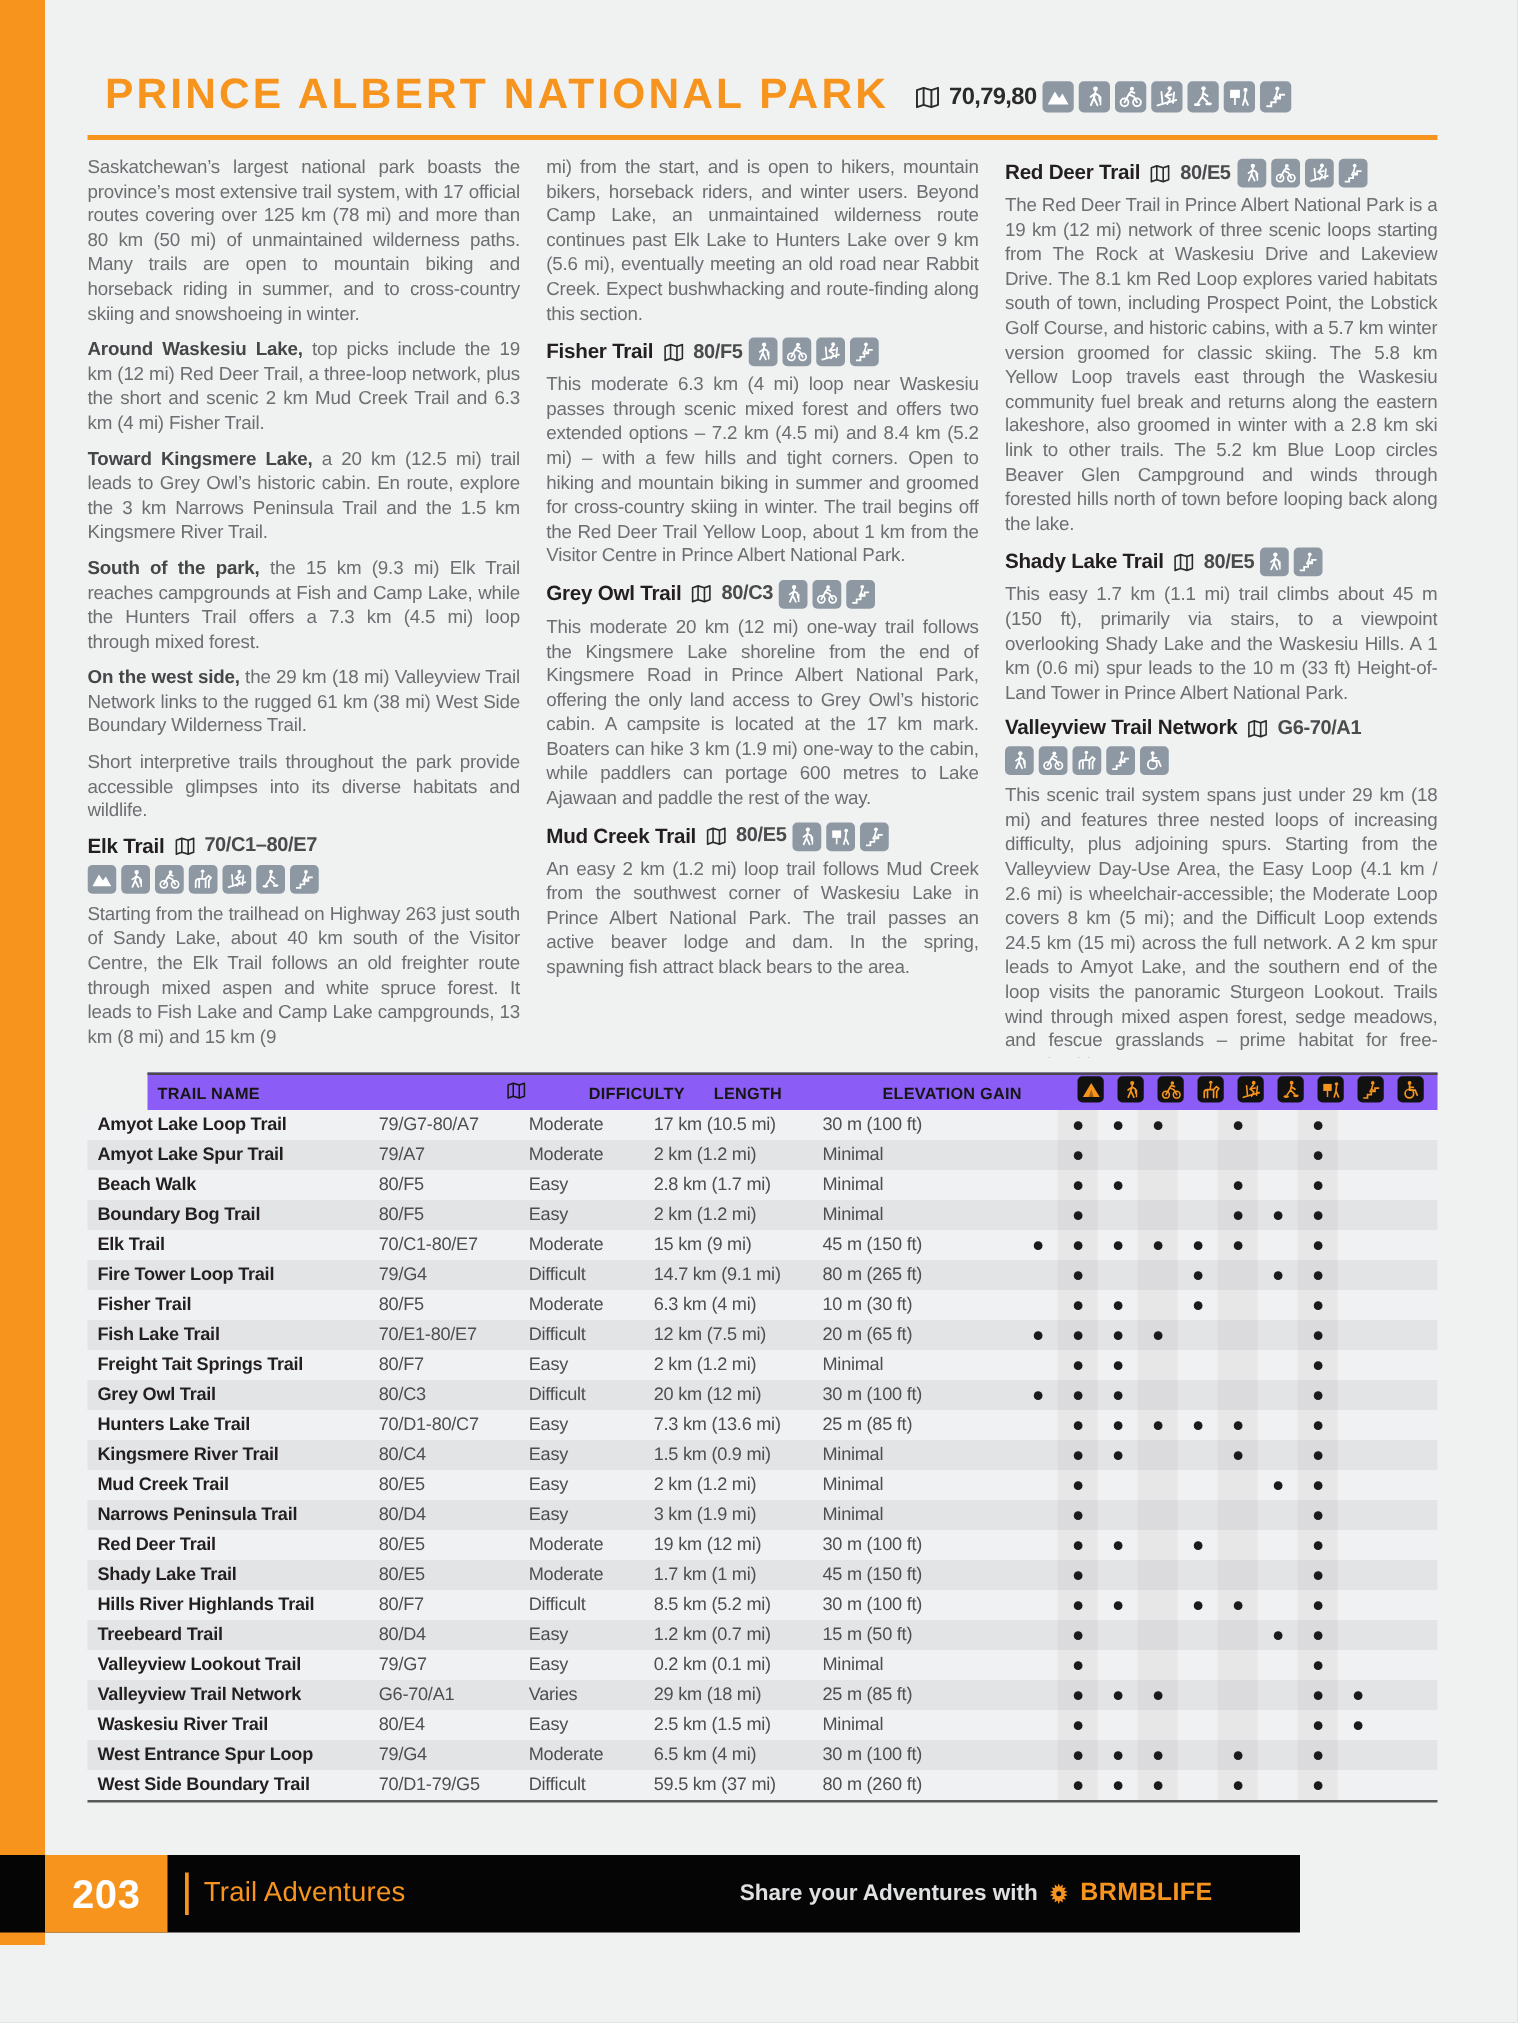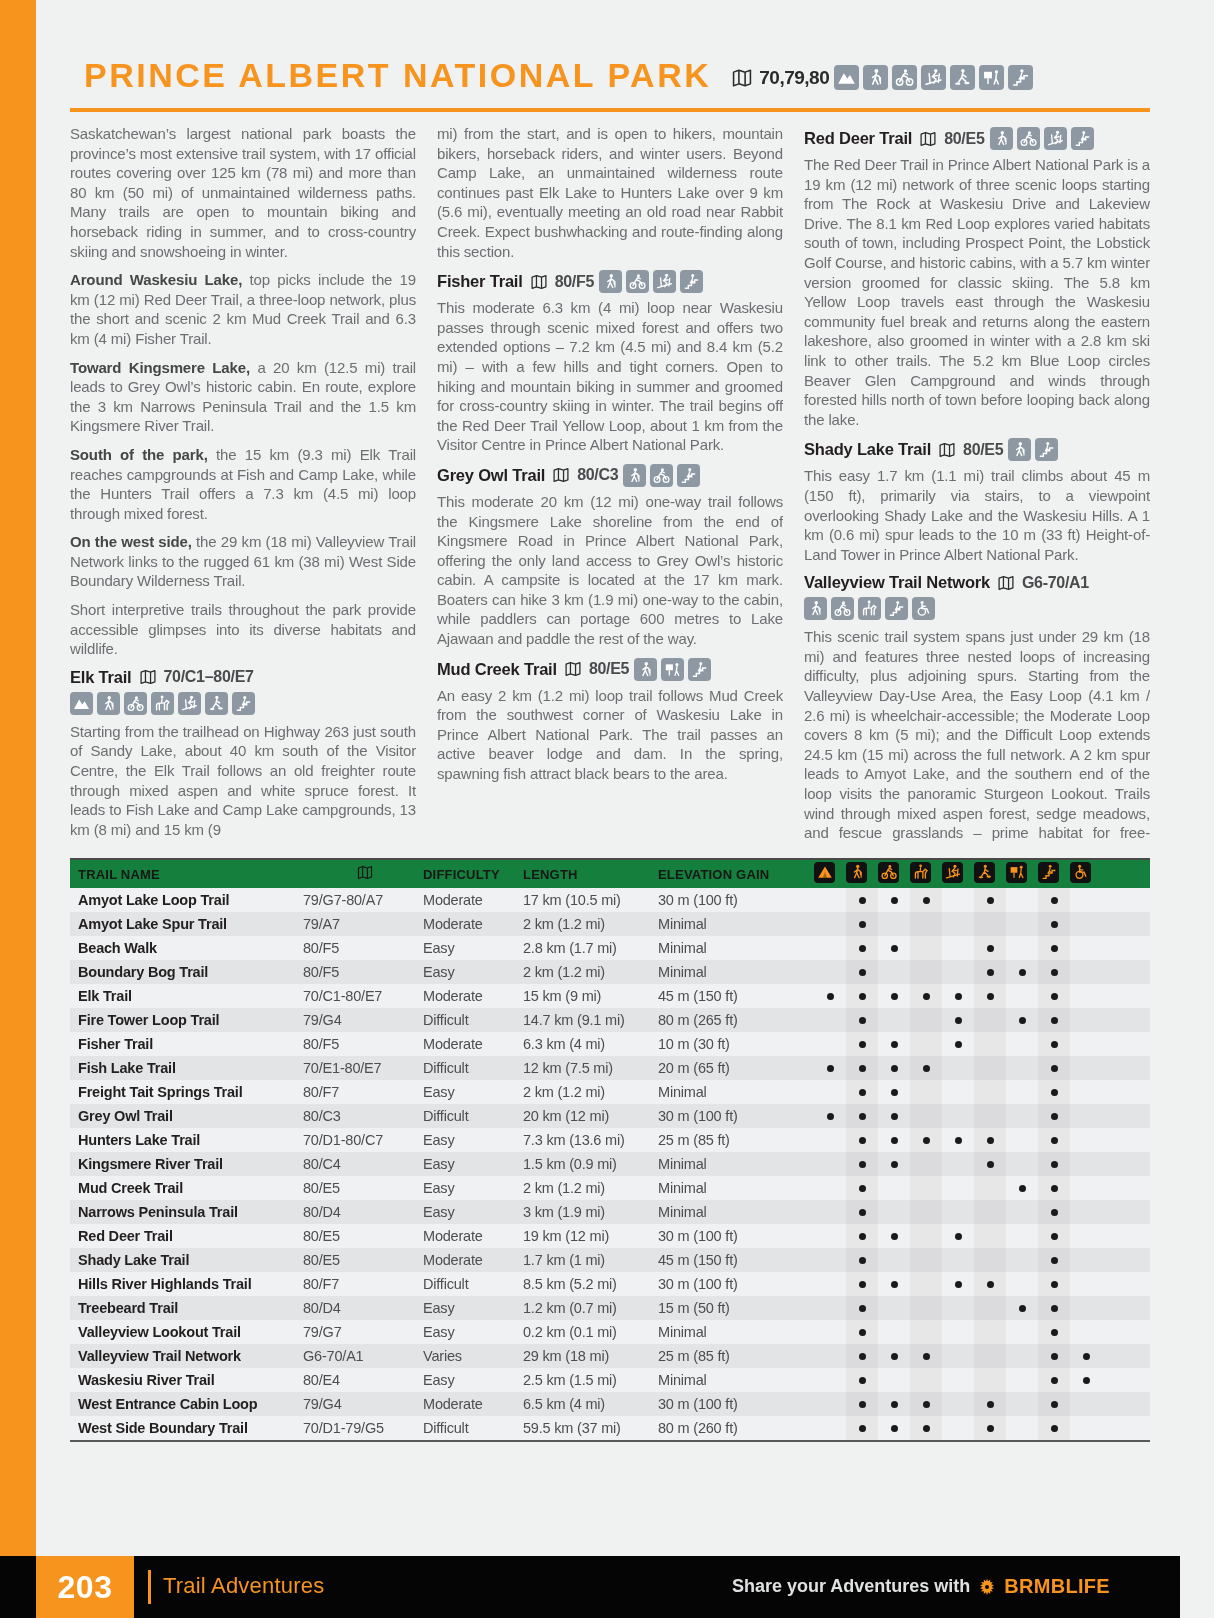--- a/index.html
+++ b/index.html
@@ -32,36 +32,36 @@
   .sec .hicons .sq{width:23px;height:23px;}
   .icons-row{margin:1px 0 7px 0;display:flex;gap:4px;}
   .icons-row .sq{width:23px;height:23px;}
 
   
   .tblwrap{position:absolute;left:70px;top:858px;width:1080px;}
   .band{height:38px;background:#f7941e;display:flex;align-items:center;gap:10px;padding-left:10px;box-sizing:border-box;}
   .band .sq{background:#111;color:#f7941e;width:27px;height:27px;border-radius:5px;}
   .band-title{color:#161616;font-weight:800;font-size:26px;letter-spacing:2.5px;white-space:nowrap;}
   .grid-row{display:grid;grid-template-columns:225px 120px 100px 135px 164px repeat(9,32px) 1fr;align-items:center;}
-  .thead{height:28px;background:#15803d;border-top:2px solid #4a4a4a;}
+  .thead{height:28px;background:#8b5cf6;border-top:2px solid #4a4a4a;margin-left:48px;}
   .thead .th{color:#161616;font-weight:800;font-size:13px;letter-spacing:0.2px;padding-left:8px;white-space:nowrap;}
   .thead .sq{background:#111;color:#f7941e;width:21px;height:21px;border-radius:4px;margin:0 auto;padding:1.5px;}
   .thead .th-map{padding-left:60px;}
   .tbody .grid-row{height:24px;}
   .tbody .grid-row:nth-child(odd){background:#f0f1f2;}
   .tbody .grid-row:nth-child(even){background:#e3e4e6;}
   .tbody{border-bottom:2px solid #58595b;}
   .td{font-size:14.5px;color:#4d4e50;padding-left:8px;white-space:nowrap;overflow:hidden;letter-spacing:-0.2px;}
   .td.name{color:#231f20;font-weight:700;}
   .acell{height:100%;display:flex;align-items:center;justify-content:center;}
   .acell.shade{background:rgba(35,31,32,0.045);}
   .dot{width:7px;height:7px;border-radius:50%;background:#1a1a1a;}
 
   
-  .footer{position:absolute;left:0;top:1556px;width:1180px;height:62px;background:#050505;}
+  .footer{position:absolute;left:0;top:1484px;width:1040px;height:62px;background:#050505;}
   .pagebox{position:absolute;left:36px;top:0;width:98px;height:62px;background:#f7941e;display:flex;align-items:center;justify-content:center;}
   .pagenum{color:#fff;font-size:32px;font-weight:800;letter-spacing:0.5px;}
   .fdiv{position:absolute;left:148px;top:14px;width:3px;height:34px;background:#f7941e;}
   .flabel{position:absolute;left:163px;top:17px;color:#f7941e;font-size:22px;font-weight:400;letter-spacing:0.2px;}
   .fshare{position:absolute;right:70px;top:19px;display:flex;align-items:center;gap:7px;}
   .fshare-text{color:#e0e1e2;font-size:18px;font-weight:700;}
   .fshare .icn{width:20px;height:20px;color:#f7941e;}
   .fbrand{color:#f7941e;font-size:20px;font-weight:800;letter-spacing:0.3px;}
 </style>
 </head>
@@ -1019,21 +1019,21 @@
           <div class="acell"></div>
           <div class="acell shade">
             <span class="dot"></span>
           </div>
           <div class="acell">
             <span class="dot"></span>
           </div>
           <div></div>
         </div>
         <div class="grid-row">
-          <div class="td name">West Entrance Cabin Loop</div>
+          <div class="td name">West Entrance Spur Loop</div>
           <div class="td map">79/G4</div>
           <div class="td difficulty">Moderate</div>
           <div class="td length">6.5 km (4 mi)</div>
           <div class="td elevation">30 m (100 ft)</div>
           <div class="acell"></div>
           <div class="acell shade">
             <span class="dot"></span>
           </div>
           <div class="acell">
             <span class="dot"></span>

